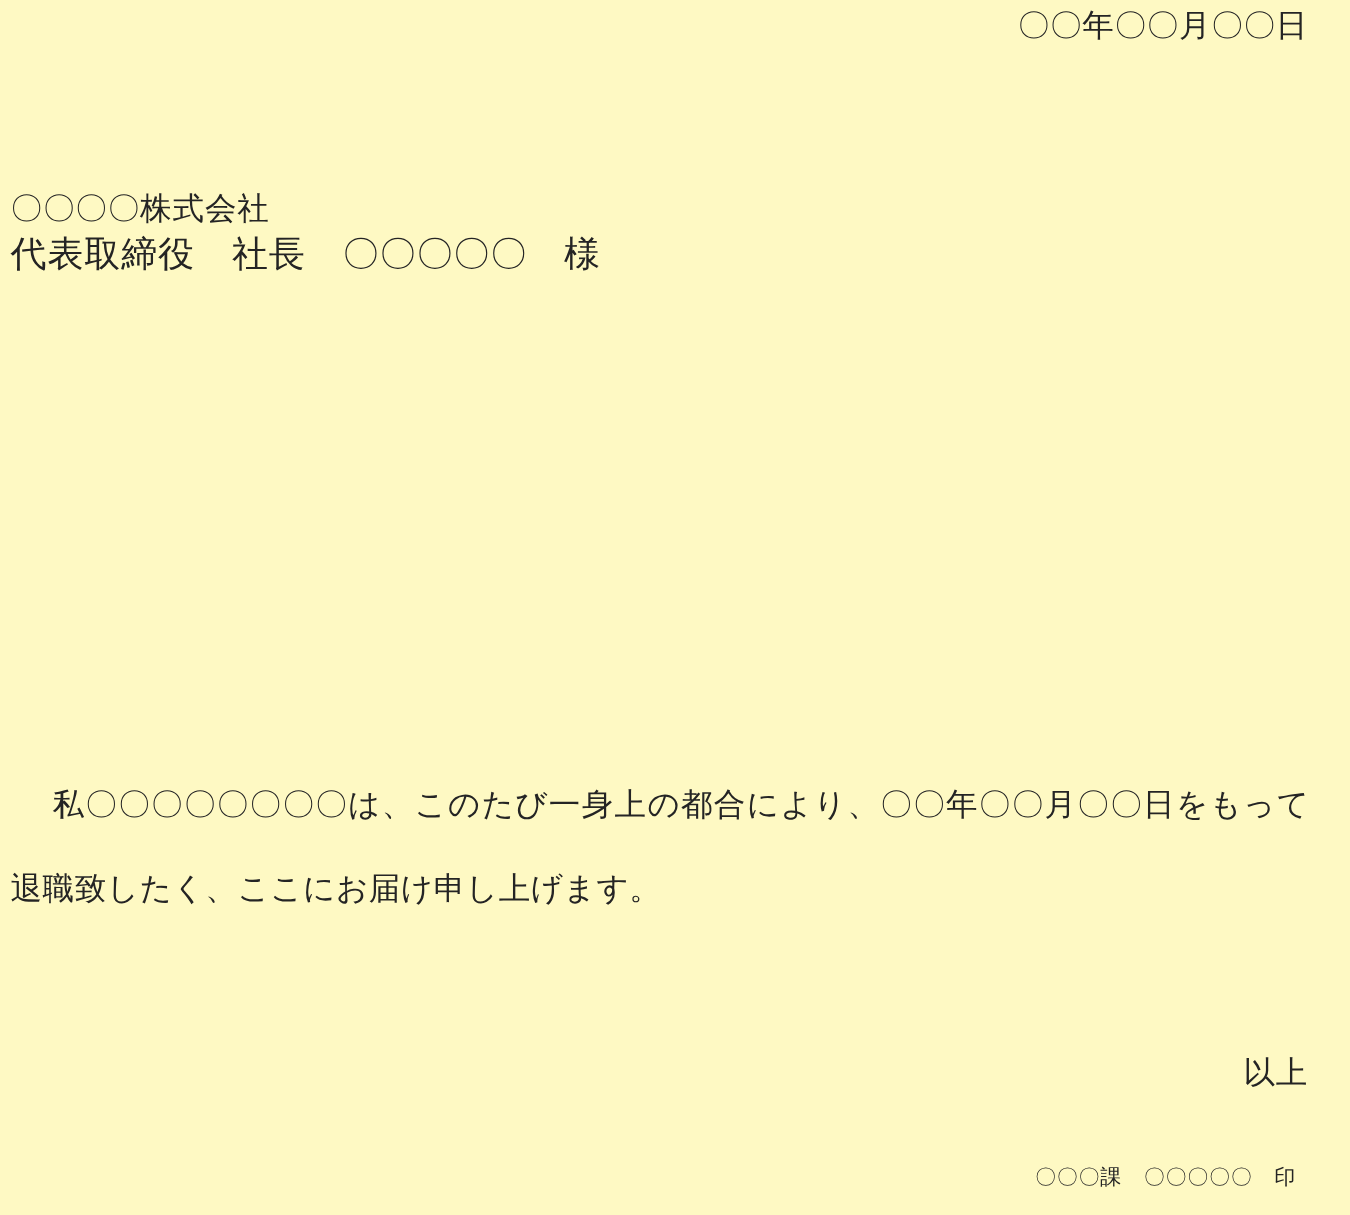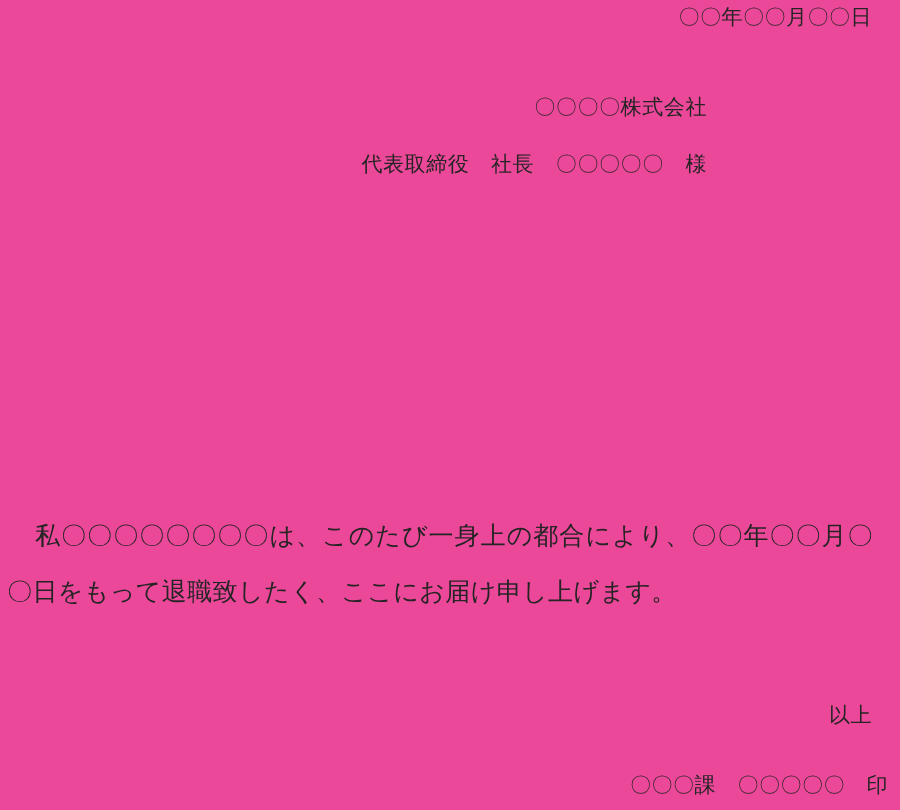--- a/index.html
+++ b/index.html
@@ -16,54 +16,52 @@
     font-family: "DejaVu Serif", "Liberation Serif", serif;
     color: #1a1a1a;
     -webkit-font-smoothing: antialiased;
   }
 
   .page {
     position: absolute;
     inset: 0;
     width: 900px;
     height: 810px;
-    background: #ec4899;
+    background: #fef9c3;
     box-sizing: border-box;
   }
 
   
   .date-line {
     position: absolute;
     top: 2px;
     right: 28px;
     font-size: 21px;
     line-height: 30px;
     letter-spacing: 0.5px;
     white-space: nowrap;
     color: #242424;
   }
 
   
   .addressee {
     position: absolute;
     left: 7px;
-    top: 92px;
+    top: 124px;
     width: 700px;
-    text-align: right;
   }
   .addressee-company {
     font-size: 21px;
     line-height: 30px;
     letter-spacing: 0.6px;
     white-space: nowrap;
     color: #242424;
   }
   .addressee-person {
-    margin-top: 27px;
-    font-size: 21px;
+    font-size: 24px;
     line-height: 30px;
     letter-spacing: 0.6px;
     white-space: nowrap;
     color: #242424;
   }
 
   
   .doc-title {
     position: absolute;
     left: 92px;
@@ -78,21 +76,21 @@
     color: #000000;
     font-family: "DejaVu Serif", "Liberation Serif", serif;
   }
 
   
   .body-text {
     position: absolute;
     left: 7px;
     top: 508px;
     width: 866px;
-    font-size: 25px;
+    font-size: 21px;
     line-height: 56px;
     letter-spacing: 0.4px;
     text-indent: 28px;
     text-align: justify;
     text-justify: inter-character;
     color: #242424;
   }
 
   
   .closing-note {
@@ -103,22 +101,22 @@
     line-height: 30px;
     letter-spacing: 0.5px;
     white-space: nowrap;
     color: #242424;
   }
 
   
   .signature-line {
     position: absolute;
     top: 770px;
-    right: 12px;
-    font-size: 21px;
+    right: 36px;
+    font-size: 14px;
     line-height: 30px;
     letter-spacing: 0.5px;
     white-space: nowrap;
     color: #242424;
     margin-left: 44px;
   }
 </style>
 </head>
 <body>
 

